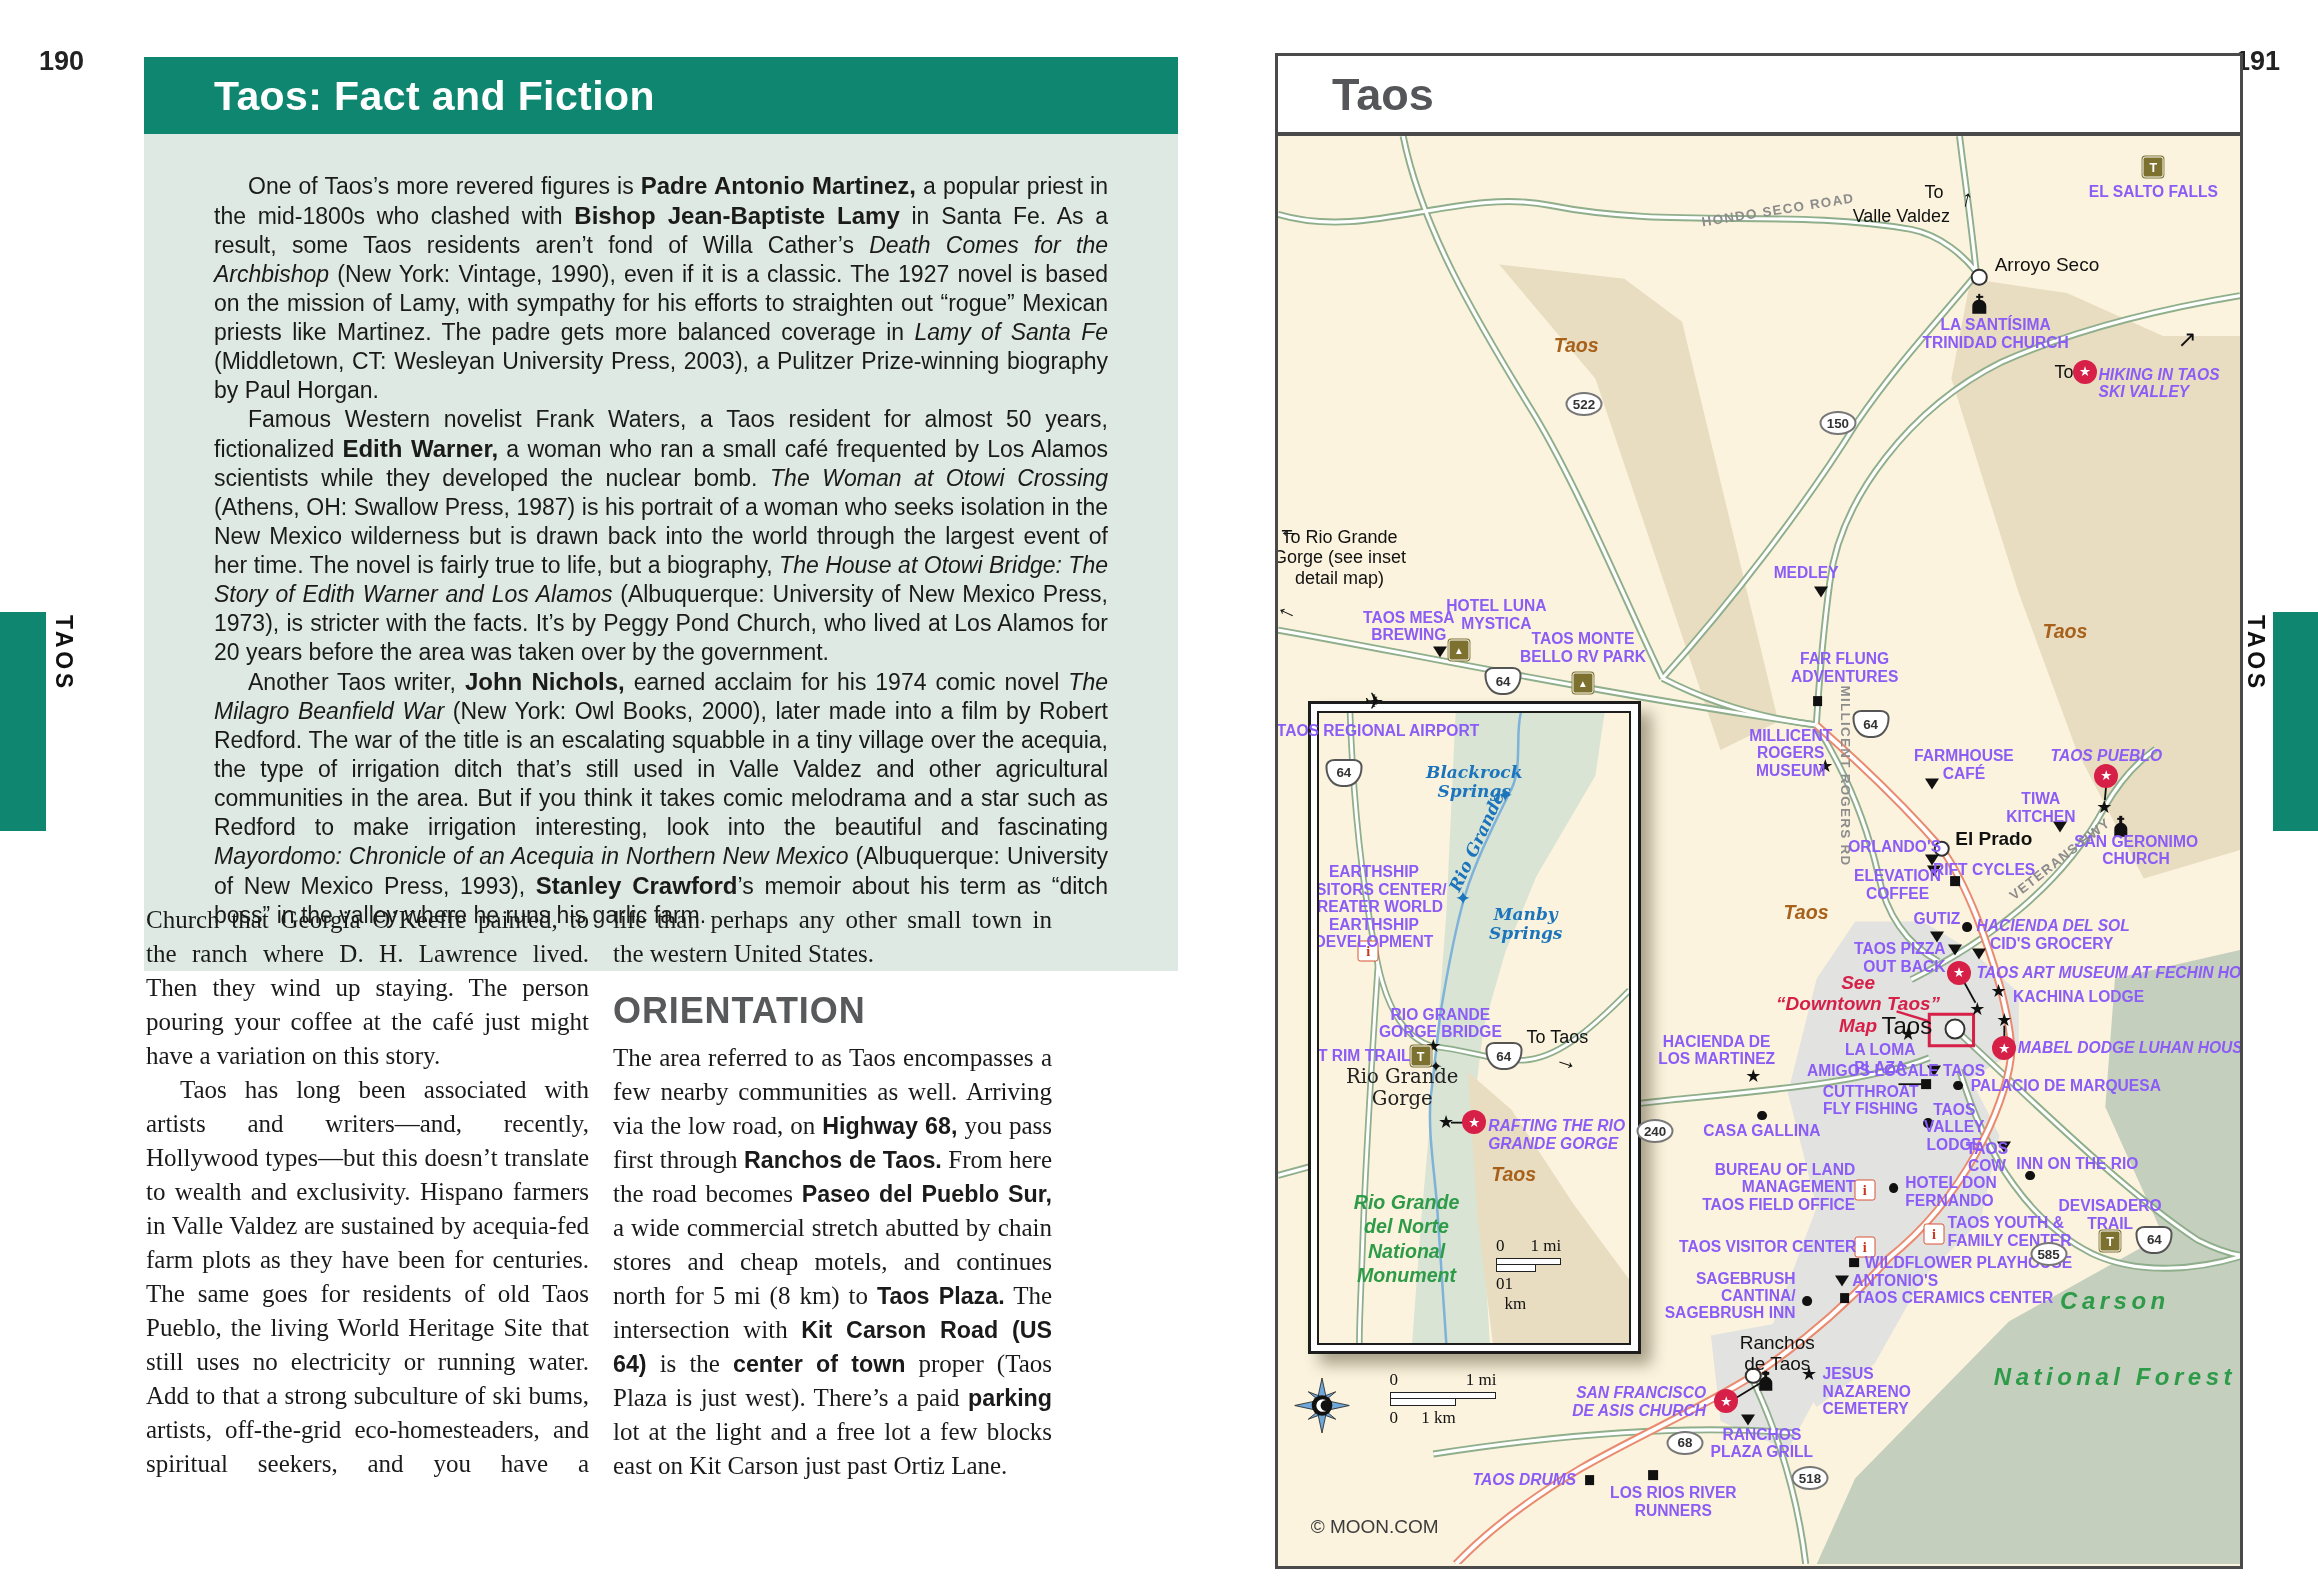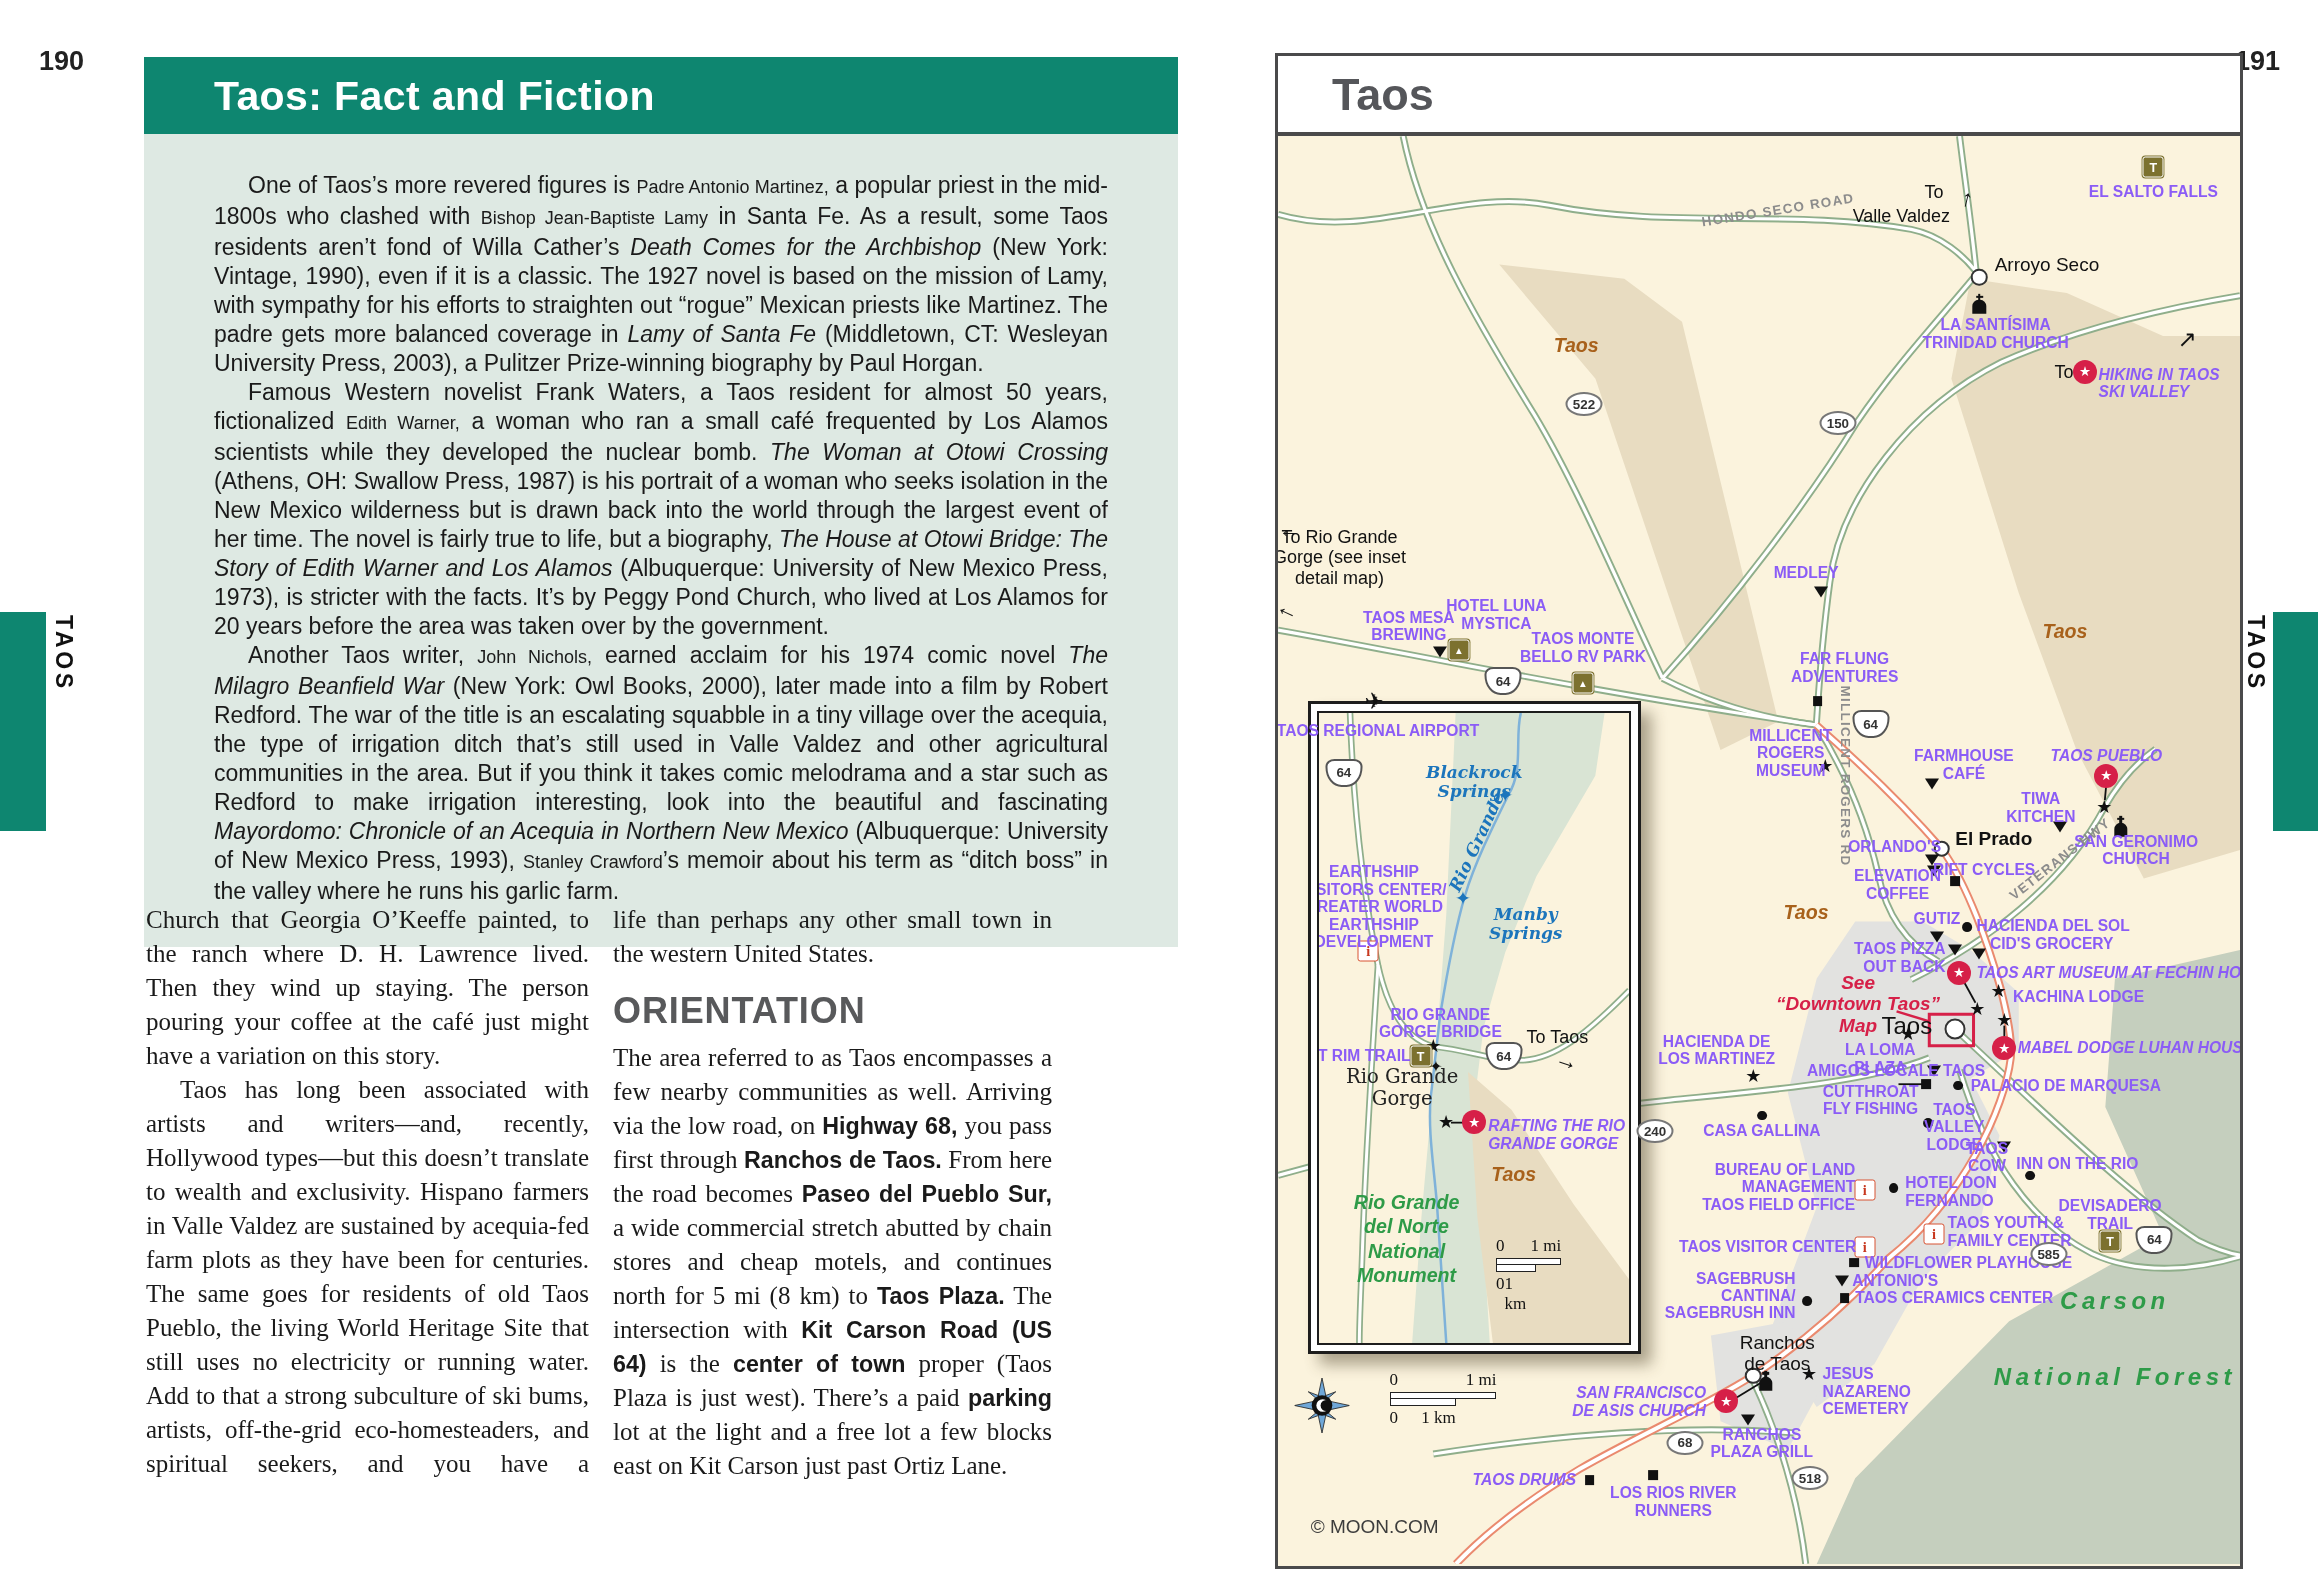--- a/index.html
+++ b/index.html
@@ -9,21 +9,21 @@
   
   .tab{position:absolute;width:46px;height:219px;background:#0E8670;top:612px;}
   .tab-label{position:absolute;top:615px;writing-mode:vertical-rl;font-weight:bold;font-size:23px;
              letter-spacing:3.6px;color:#111;}
   
   #sidebar{position:absolute;left:144px;top:57px;width:1034px;}
   #sidebar-title{background:#0E8670;color:#fff;font-size:41px;font-weight:bold;
                  padding:16px 0 14.3px 70px;letter-spacing:0.4px;}
   #sidebar-body{background:#DEE9E3;padding:37px 70px 41px 70px;min-height:615px;}
   #sidebar-body .para{margin:0;font-size:23px;line-height:29px;text-align:justify;}
-  #sidebar-body .para b{font-weight:normal;font-size:18px;}
+  #sidebar-body .para b{font-weight:bold;font-size:24px;}
   
   .col{position:absolute;top:903px;height:584px;overflow:hidden;
        font-family:"Liberation Serif",serif;font-size:25px;line-height:34px;}
   #col-left{left:146px;width:443px;}
   #col-right{left:613px;width:439px;}
   .col .para{margin:0;text-align:justify;}
   .ind{text-indent:34px;}
   .kw{font-family:"Liberation Sans",sans-serif;font-weight:bold;font-size:.93em;}
   #orient-heading{font-family:"Liberation Sans",sans-serif;font-size:36px;font-weight:bold;
                   color:#58595B;letter-spacing:0.9px;margin:23px 0 12.5px 0;}
@@ -365,21 +365,21 @@
         <div class="ml lb" style="left: 71.3%; top: 44%; transform: translate(-50%, -50%);">FARMHOUSE<br>CAFÉ</div>
         <div class="ml lb it" style="left: 86.1%; top: 43.4%; transform: translate(-50%, -50%);">TAOS PUEBLO</div>
         <div class="ml lb" style="left: 79.3%; top: 47%; transform: translate(-50%, -50%);">TIWA<br>KITCHEN</div>
         <div class="ml lb" style="left: 89.2%; top: 50%; transform: translate(-50%, -50%);">SAN GERONIMO<br>CHURCH</div>
         <div class="ml town" style="left: 70.4%; top: 49.2%; transform: translate(0%, -50%); text-align: left; font-weight: bold;">El Prado</div>
         <div class="ml lb" style="left: 64.1%; top: 49.8%; transform: translate(-50%, -50%);">ORLANDO'S</div>
         <div class="ml lb" style="left: 64.4%; top: 52.4%; transform: translate(-50%, -50%);">ELEVATION<br>COFFEE</div>
         <div class="ml lb" style="left: 73.4%; top: 51.4%; transform: translate(-50%, -50%);">RIFT CYCLES</div>
         <div class="ml roadlb" style="left: 81.3%; top: 50.6%; transform: translate(-50%, -50%) rotate(-38deg);">VETERANS HWY</div>
         <div class="ml lb" style="left: 68.5%; top: 54.8%; transform: translate(-50%, -50%);">GUTIZ</div>
-        <div class="ml lb" style="left: 72.6%; top: 55.3%; transform: translate(0%, -50%); text-align: left;">HACIENDA DEL SOL</div>
+        <div class="ml lb" style="left: 72.6%; top: 55.3%; transform: translate(0%, -50%); text-align: left; font-style: italic;">HACIENDA DEL SOL</div>
         <div class="ml lb" style="left: 69.4%; top: 57.5%; transform: translate(-100%, -50%); text-align: right;">TAOS PIZZA<br>OUT BACK</div>
         <div class="ml lb" style="left: 74%; top: 56.6%; transform: translate(0%, -50%); text-align: left;">CID'S GROCERY</div>
         <div class="ml lb it" style="left: 72.6%; top: 58.6%; transform: translate(0%, -50%); text-align: left;">TAOS ART MUSEUM AT FECHIN HOUSE</div>
         <div class="ml lb" style="left: 76.4%; top: 60.3%; transform: translate(0%, -50%); text-align: center;">KACHINA LODGE</div>
         <div class="ml rednote" style="left: 60.3%; top: 60.8%; transform: translate(-50%, -50%);">See<br>“Downtown Taos”<br>Map</div>
         <div class="ml town big" style="left: 68%; top: 62.3%; transform: translate(-100%, -50%); text-align: right;">Taos</div>
         <div class="ml lb" style="left: 62.6%; top: 64.6%; transform: translate(-50%, -50%);">LA LOMA<br>PLAZA</div>
         <div class="ml lb it" style="left: 76.9%; top: 63.9%; transform: translate(0%, -50%); text-align: left;">MABEL DODGE LUHAN HOUSE</div>
         <div class="ml lb" style="left: 45.6%; top: 64%; transform: translate(-50%, -50%);">HACIENDA DE<br>LOS MARTINEZ</div>
         <div class="ml lb" style="left: 60.5%; top: 65.5%; transform: translate(-50%, -50%); margin-left: 36px;">AMIGOS LOCALE TAOS</div>

